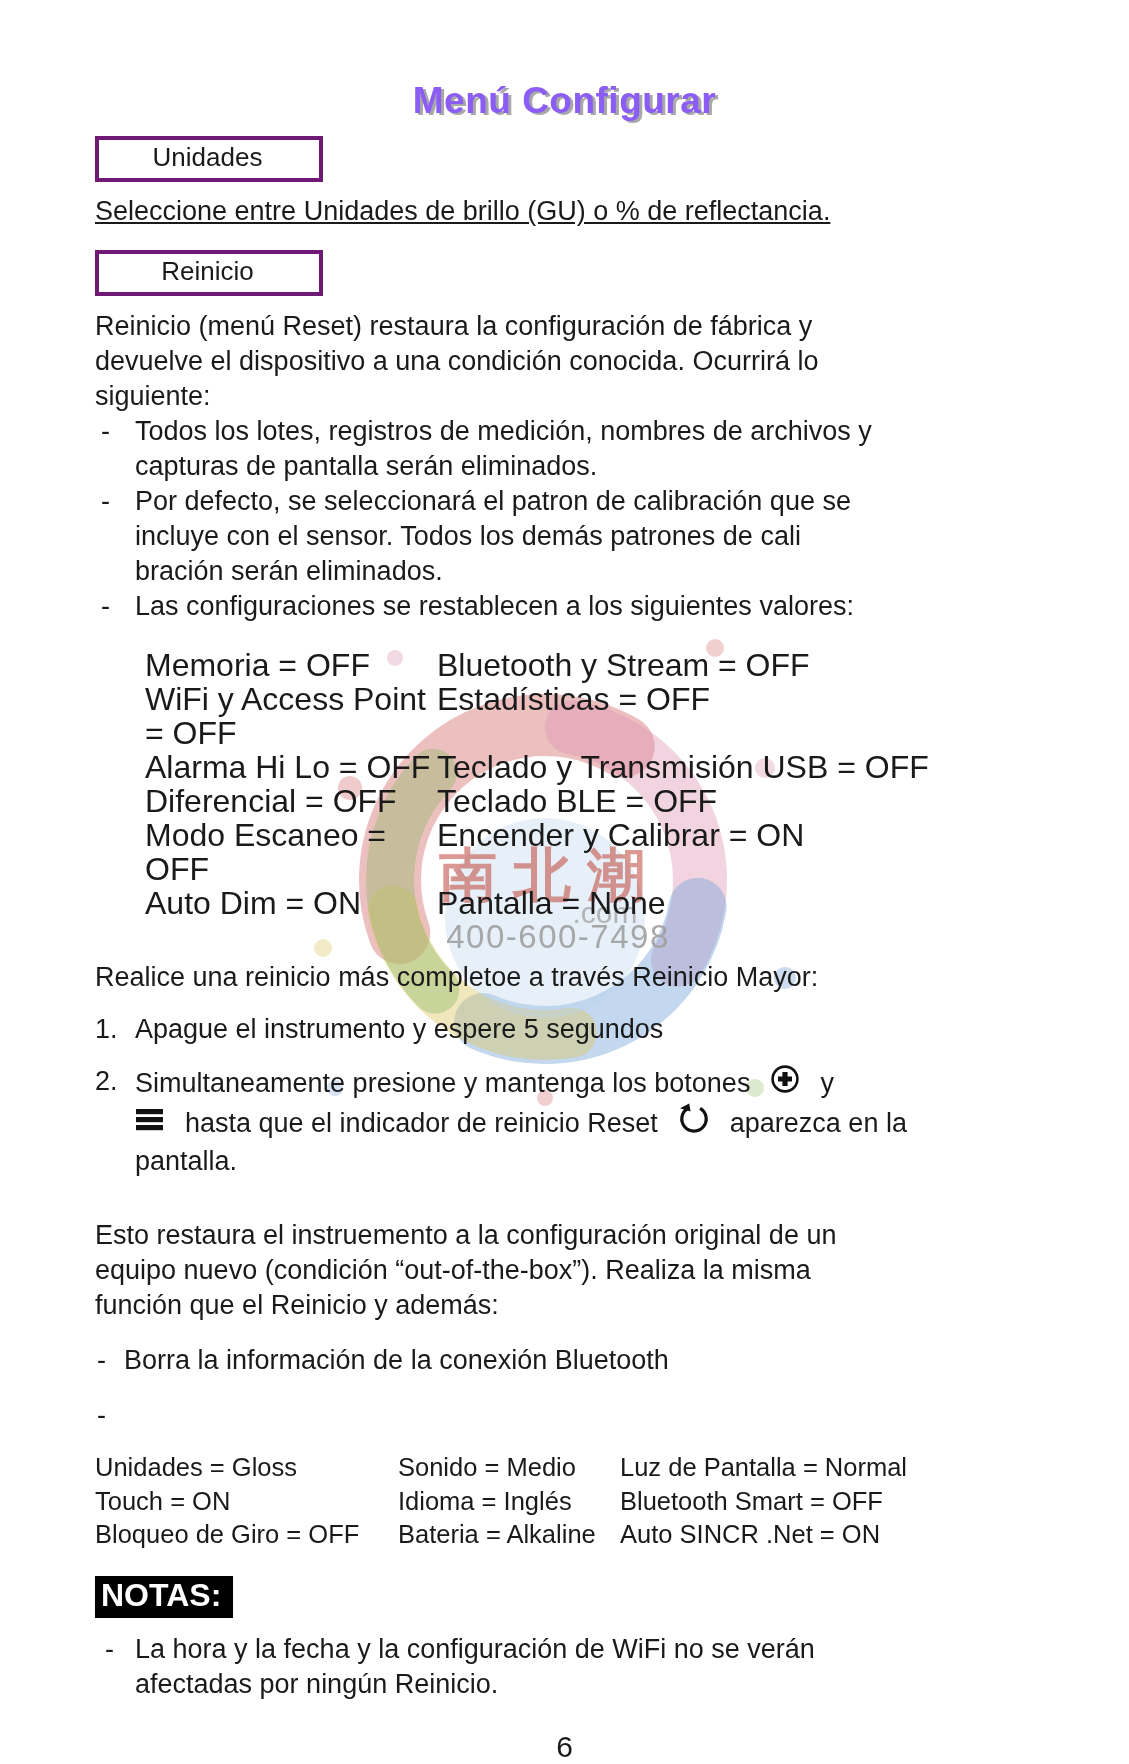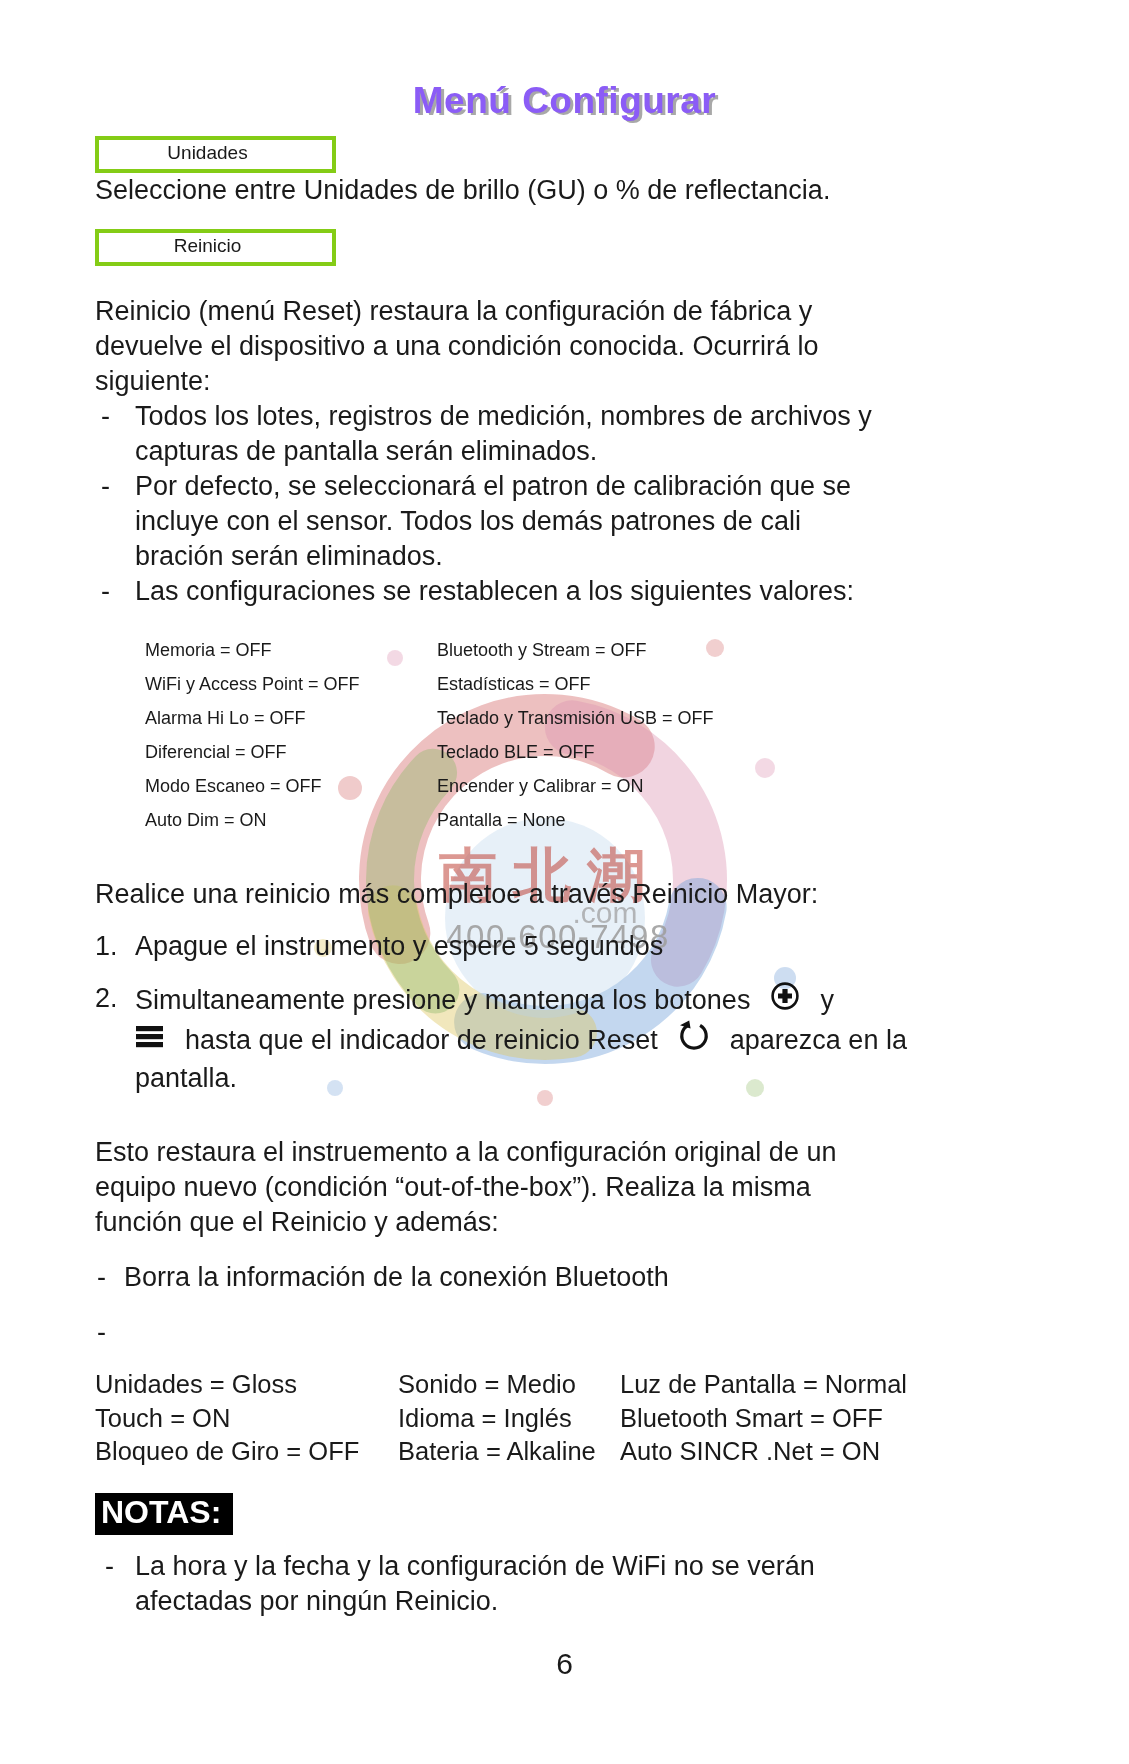--- a/index.html
+++ b/index.html
@@ -16,39 +16,39 @@
   .title{
     margin:0;padding-top:80px;
     text-align:center;
     font-size:37px;font-weight:bold;letter-spacing:.5px;
     color:#8b5cf6;
     text-shadow:3px 2px 0 #a8a8a8;
   }
   .secbox{
     margin-top:14px;
     width:217px;
-    border:4px solid #84cc16;
+    border:4px solid #701a75;
     text-align:center;
-    font-size:19px;
-    padding:2px 16px 5px 0;
+    font-size:26px;
+    padding:2px 3px 5px 0;
     background:#fff;
   }
   .secbox.second{margin-top:22px;}
-  .desc{font-size:27px;line-height:34px;}
-  .para{margin-top:28px;font-size:27px;line-height:35px;}
+  .desc{margin-top:12px;font-size:27px;line-height:34px;text-decoration:underline;}
+  .para{margin-top:13px;font-size:27px;line-height:35px;}
   .pline{white-space:nowrap;}
   .b-line{display:flex;font-size:27px;line-height:35px;white-space:nowrap;}
   .dash{flex:0 0 34px;padding-left:6px;}
   .cont{padding-left:40px;}
   .resetgrid{
     margin-top:24px;
     display:grid;
     grid-template-columns:292px 1fr;
     padding-left:50px;
-    font-size:18px;line-height:34px;
+    font-size:32px;line-height:34px;
   }
   .realice{margin-top:40px;font-size:27px;line-height:35px;}
   .step{margin-top:17px;display:flex;font-size:27px;line-height:35px;}
   .stepnum{flex:0 0 40px;}
   .iconline{display:flex;align-items:center;gap:20px;white-space:nowrap;}
   .icon{display:inline-block;flex:0 0 auto;}
   .esto{margin-top:39px;font-size:27px;line-height:35px;}
   .esto-b{margin-top:20px;display:flex;font-size:27px;line-height:35px;white-space:nowrap;}
   .dash-sm{flex:0 0 27px;padding-left:2px;}
   .defaults{

